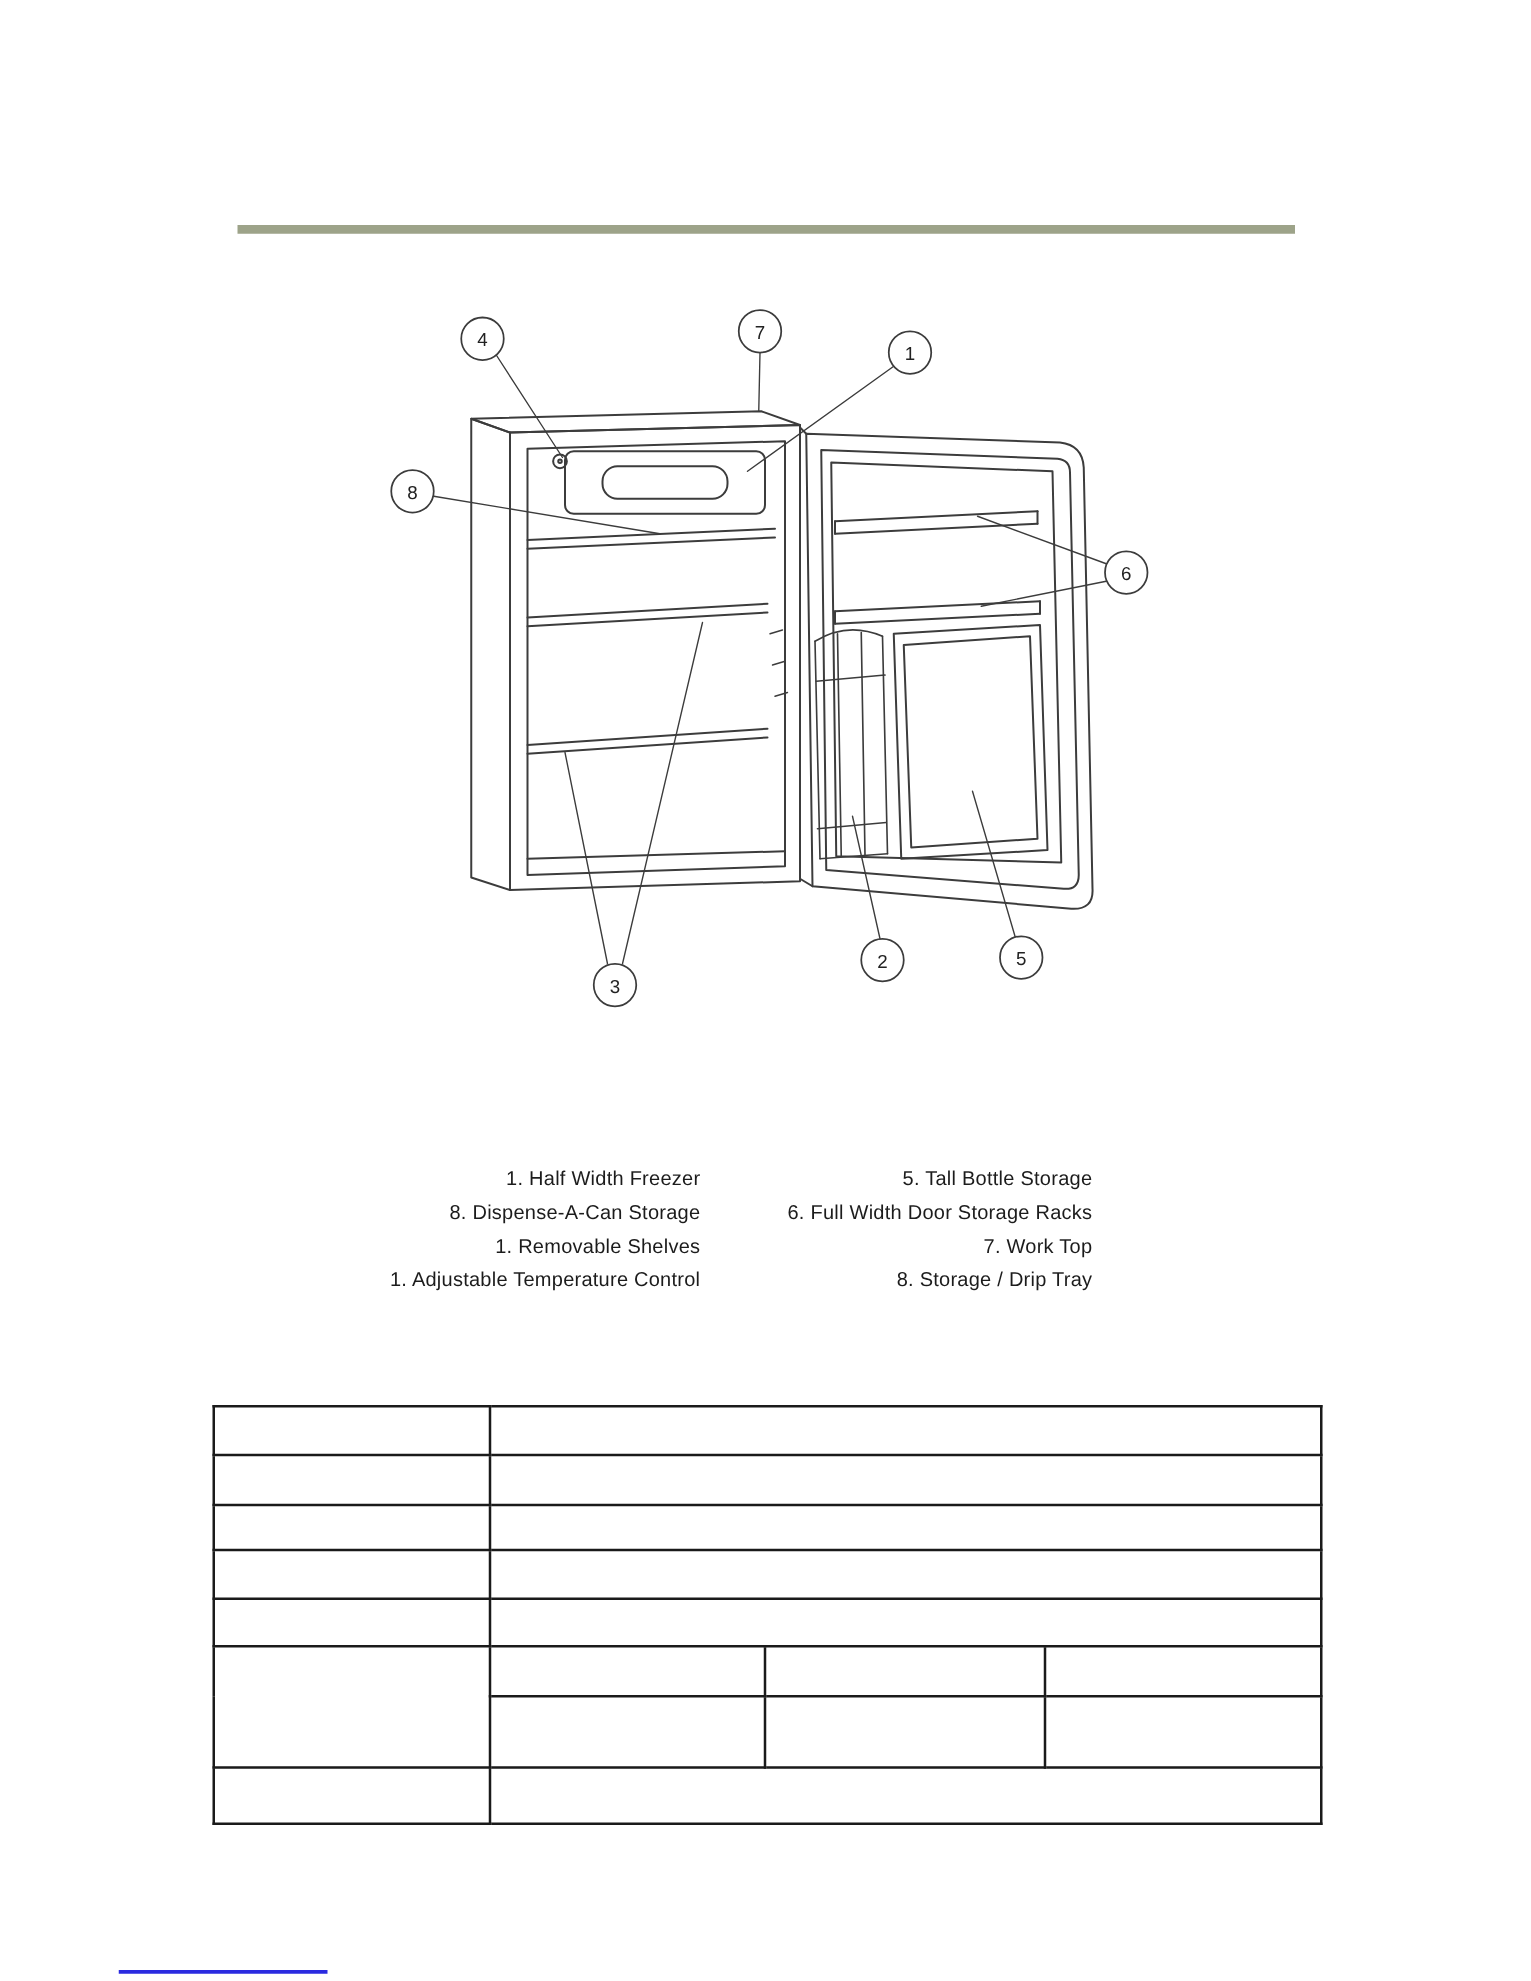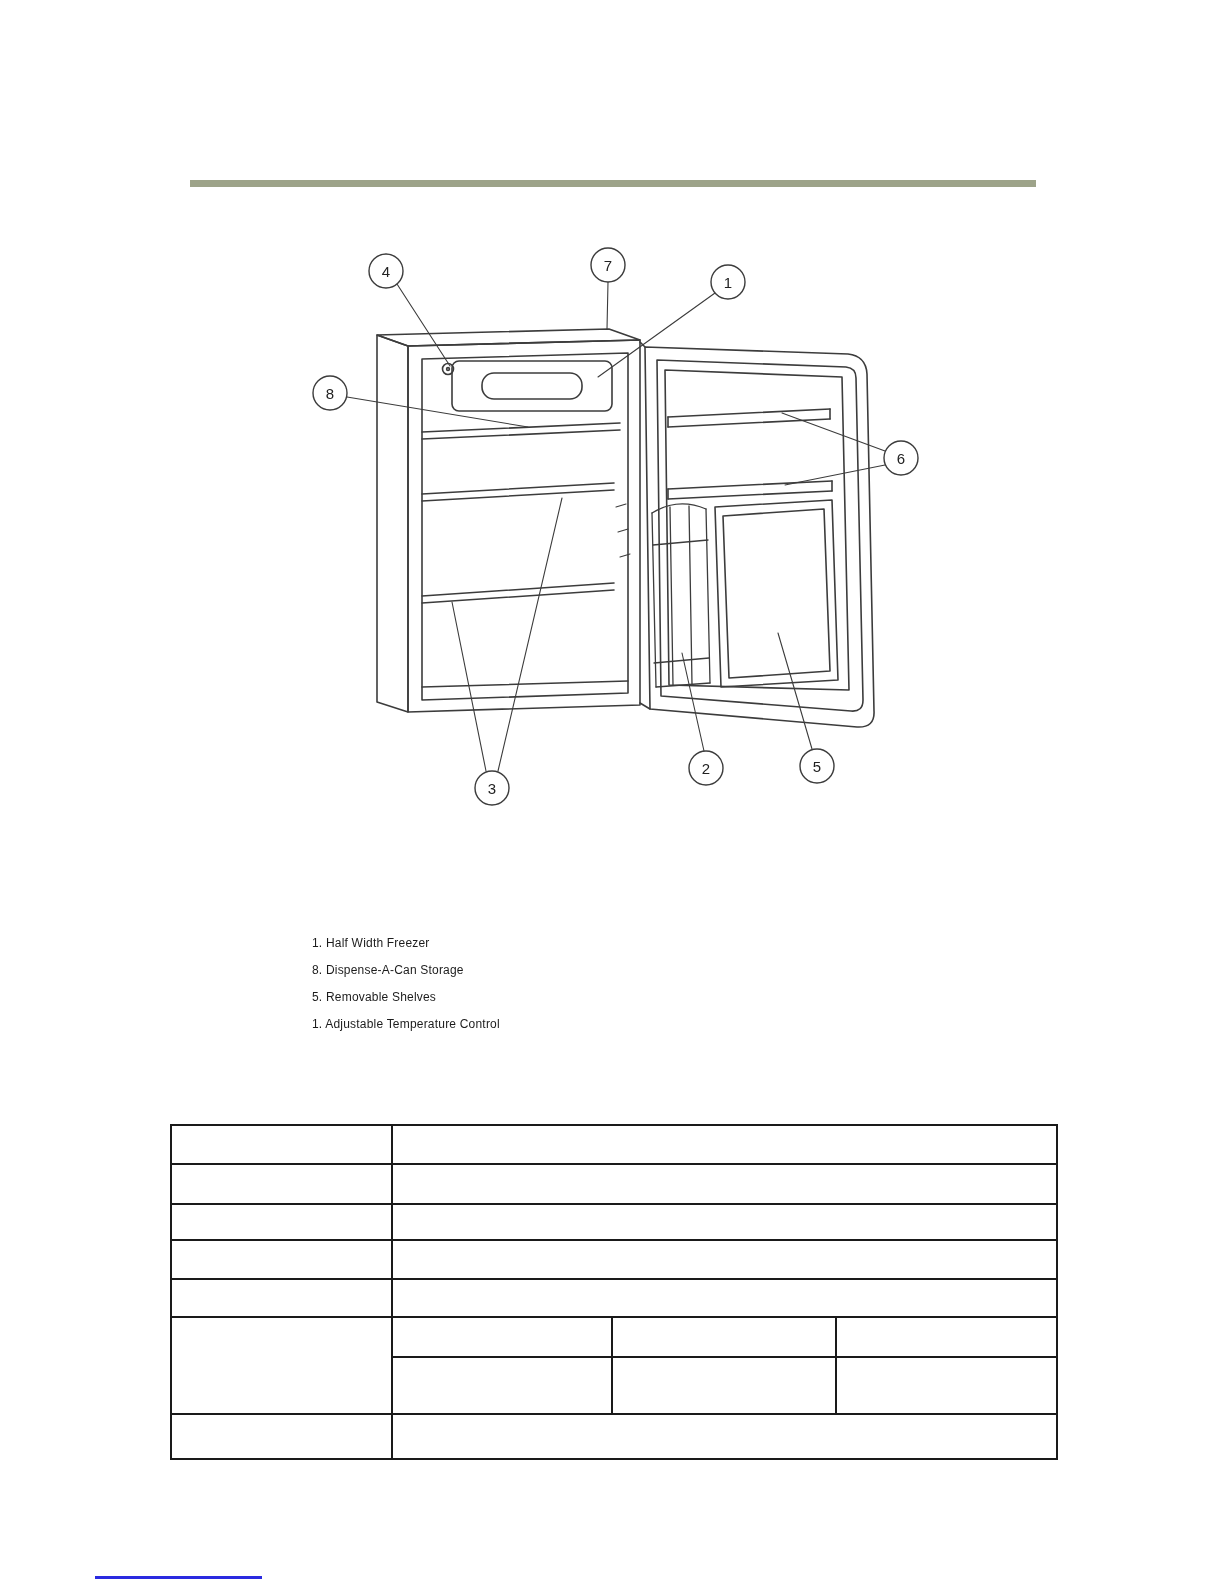--- a/index.html
+++ b/index.html
@@ -16,25 +16,26 @@
     left: 190px; top: 180px;
     width: 846px; height: 7px;
     background: #9da389;
   }
   .diagram-svg {
     position: absolute;
     left: 300px; top: 235px;
   }
   .parts-col {
     position: absolute;
-    font-size: 12px;
+    font-size: 16px;
     line-height: 27px;
     color: #1c1c1c;
     letter-spacing: 0.2px;
     white-space: nowrap;
+    text-align: right;
   }
   .parts-col.left  { left: 312px; top: 930px; }
   .parts-col.right { left: 630px; top: 930px; }
   table.spec {
     position: absolute;
     left: 170px; top: 1124px;
     width: 886px;
     border-collapse: collapse;
     table-layout: fixed;
   }
@@ -183,22 +184,28 @@
     </g>
     <g>
       <circle cx="517" cy="531" r="17" fill="#ffffff" stroke="#3c3c3c" stroke-width="1.4"></circle>
       <text x="517" y="537" text-anchor="middle" font-size="15" fill="#222">5</text>
     </g>
   </svg>
 
   <div class="parts-col left">
     <div>1. Half Width Freezer</div>
     <div>8. Dispense-A-Can Storage</div>
-    <div>5. Removable Shelves</div>
+    <div>1. Removable Shelves</div>
     <div>1. Adjustable Temperature Control</div>
+  </div>
+  <div class="parts-col right">
+    <div>5. Tall Bottle Storage</div>
+    <div>6.  Full Width Door Storage Racks</div>
+    <div>7. Work Top</div>
+    <div>8. Storage / Drip Tray</div>
   </div>
 
   <table class="spec">
     <colgroup>
       <col style="width:221px">
         <col style="width:220px">
         <col style="width:224px">
         <col style="width:221px">
     </colgroup>
     <tbody>

